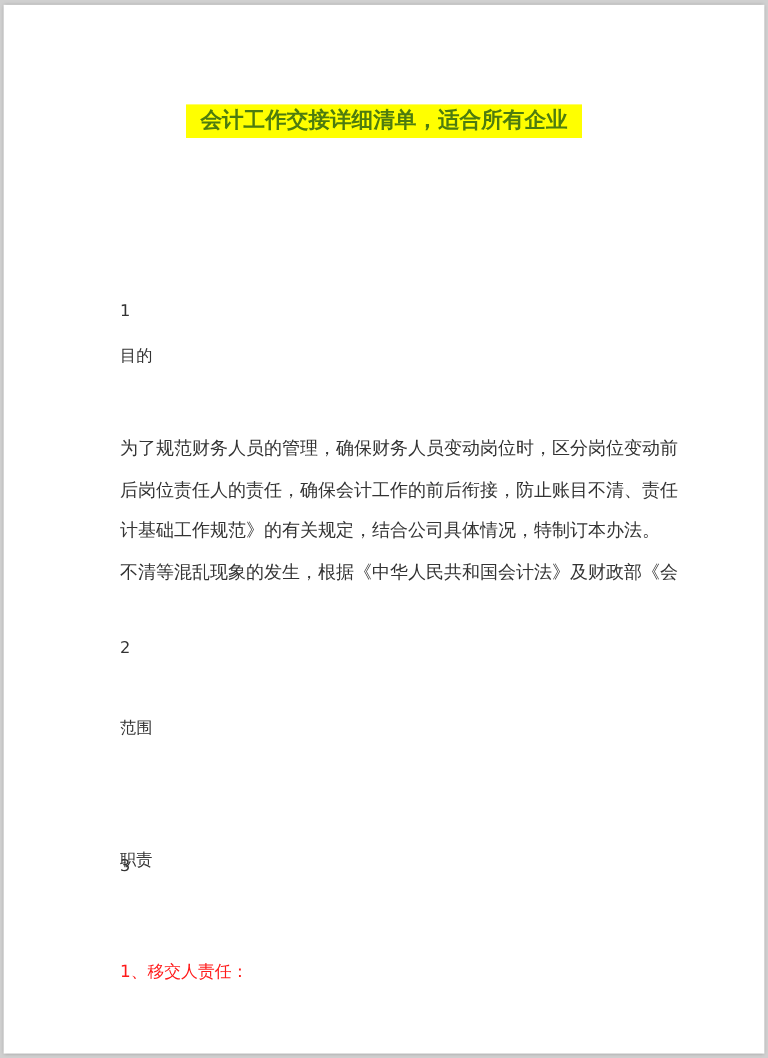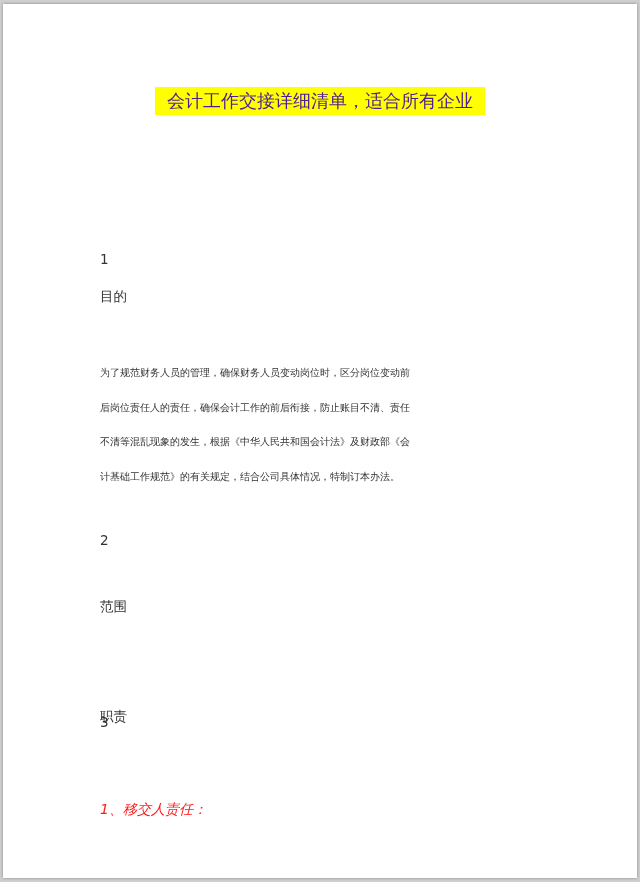--- a/index.html
+++ b/index.html
@@ -23,22 +23,22 @@
     .title-wrap {
       position: absolute;
       top: 83px;
       left: 0;
       width: 100%;
       text-align: center;
     }
     .title {
       display: inline-block;
       background: #ffff00;
-      color: #4c1d95;
-      font-weight: normal;
+      color: #4d7c0f;
+      font-weight: bold;
       font-size: 18px;
       line-height: 28px;
       padding: 0 12px;
     }
     .subtitle {
       position: absolute;
       top: 174px;
       left: 0;
       width: 100%;
       text-align: center;
@@ -51,44 +51,44 @@
       left: 97px;
       font-size: 13.5px;
       color: #333333;
       white-space: nowrap;
     }
     .para {
       position: absolute;
       left: 97px;
       top: 352px;
       width: 460px;
-      font-size: 10px;
+      font-size: 15px;
       line-height: 34.5px;
       color: #333333;
     }
     .para div { white-space: nowrap; }
-    .red { color: #ff1a1a; font-size: 14px; font-style: italic; }
+    .red { color: #ff1a1a; font-size: 14px; }
   </style>
 </head>
 <body>
 
 <div class="page">
   <div class="title-wrap">
     <span class="title">会计工作交接详细清单，适合所有企业</span>
   </div>
 
 
   <div class="text" style="top:247px;">1</div>
   <div class="text" style="top:284px;">目的</div>
 
   <div class="para">
     <div>为了规范财务人员的管理，确保财务人员变动岗位时，区分岗位变动前</div>
     <div>后岗位责任人的责任，确保会计工作的前后衔接，防止账目不清、责任</div>
+    <div>计基础工作规范》的有关规定，结合公司具体情况，特制订本办法。</div>
     <div>不清等混乱现象的发生，根据《中华人民共和国会计法》及财政部《会</div>
-    <div>计基础工作规范》的有关规定，结合公司具体情况，特制订本办法。</div>
   </div>
 
   <div class="text" style="top:528px;">2</div>
   <div class="text" style="top:562px;margin-top:32px;">范围</div>
 
   <div class="text" style="top:710px;">3</div>
   <div class="text" style="top:704px;">职责</div>
   <div class="text red" style="top:797px;">1、移交人责任：</div>
 </div>
 

